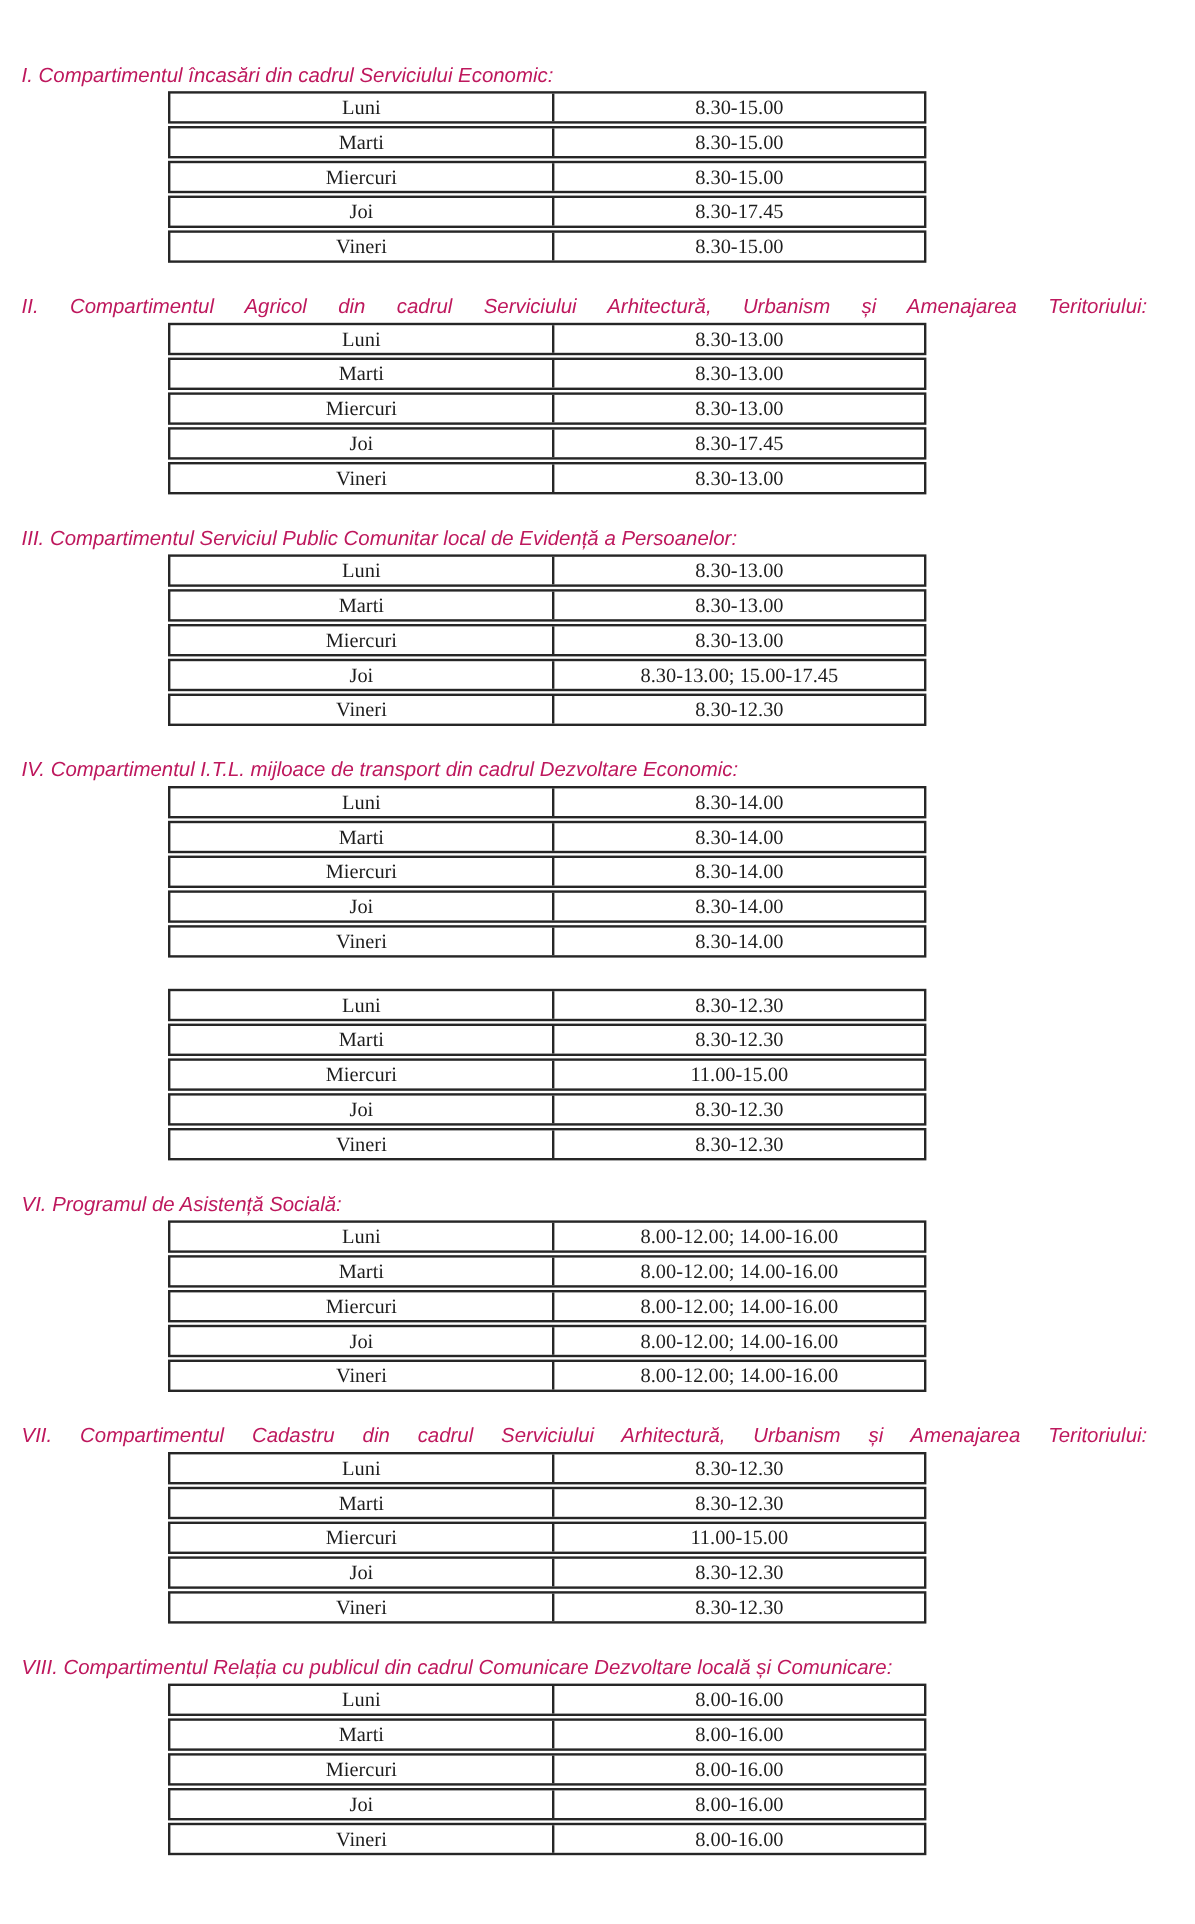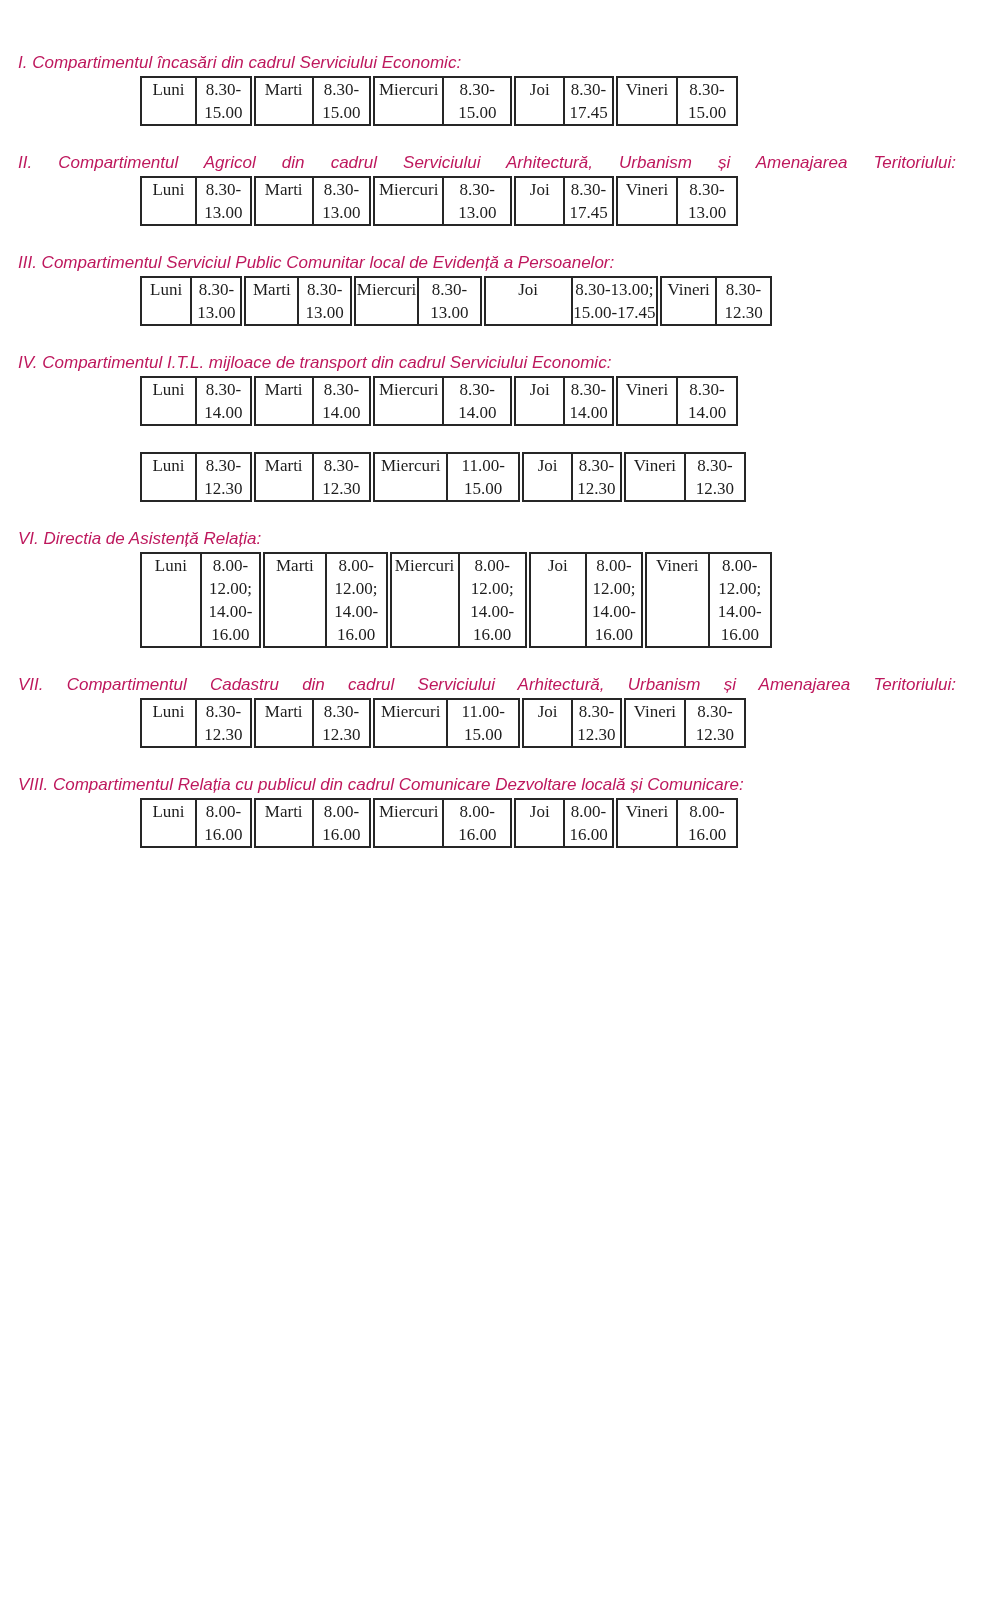--- a/index.html
+++ b/index.html
@@ -45,20 +45,21 @@
   .heading.stretch {
     text-align: justify;
     text-align-last: justify;
     word-spacing: 2px;
     white-space: normal;
   }
   .tbl {
     margin-left: 140px;
     width: 632px;
     display: flex;
+    flex-direction: column;
     gap: 2px;
   }
   .row {
     display: flex;
     border: 2px solid #262626;
     background: #ffffff;
   }
   .cell {
     box-sizing: border-box;
     text-align: center;
@@ -159,21 +160,21 @@
   </div>
 
   <div class="row">
     <div class="cell day">Vineri</div>
     <div class="cell hours">8.30-12.30</div>
   </div>
 </div>
   </div>
 
   <div class="section">
-    <p class="heading">IV. Compartimentul I.T.L. mijloace de transport din cadrul Serviciului Economic:</p>
+    <p class="heading">IV. Compartimentul I.T.L. mijloace de transport din cadrul Dezvoltare Economic:</p>
     <div class="tbl">
   <div class="row">
     <div class="cell day">Luni</div>
     <div class="cell hours">8.30-14.00</div>
   </div>
 
   <div class="row">
     <div class="cell day">Marti</div>
     <div class="cell hours">8.30-14.00</div>
   </div>
@@ -218,21 +219,21 @@
   </div>
 
   <div class="row">
     <div class="cell day">Vineri</div>
     <div class="cell hours">8.30-12.30</div>
   </div>
 </div>
   </div>
 
   <div class="section">
-    <p class="heading">VI. Directia de Asistență Relația:</p>
+    <p class="heading">VI. Programul de Asistență Socială:</p>
     <div class="tbl">
   <div class="row">
     <div class="cell day">Luni</div>
     <div class="cell hours">8.00-12.00;  14.00-16.00</div>
   </div>
 
   <div class="row">
     <div class="cell day">Marti</div>
     <div class="cell hours">8.00-12.00;  14.00-16.00</div>
   </div>

